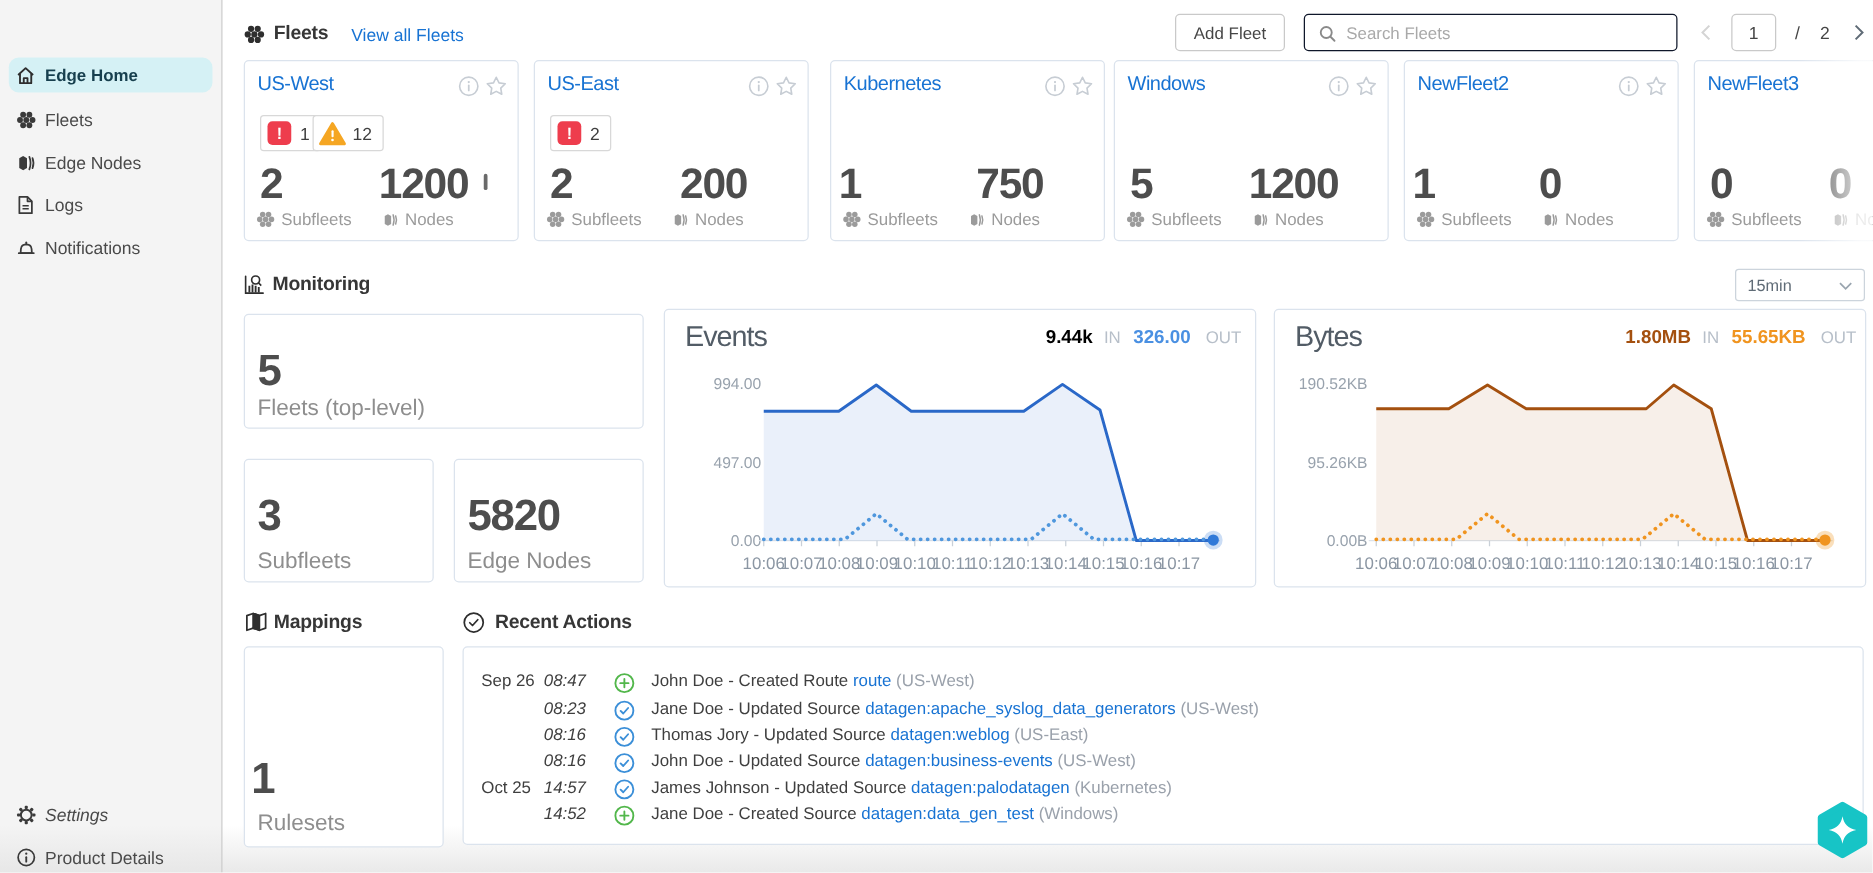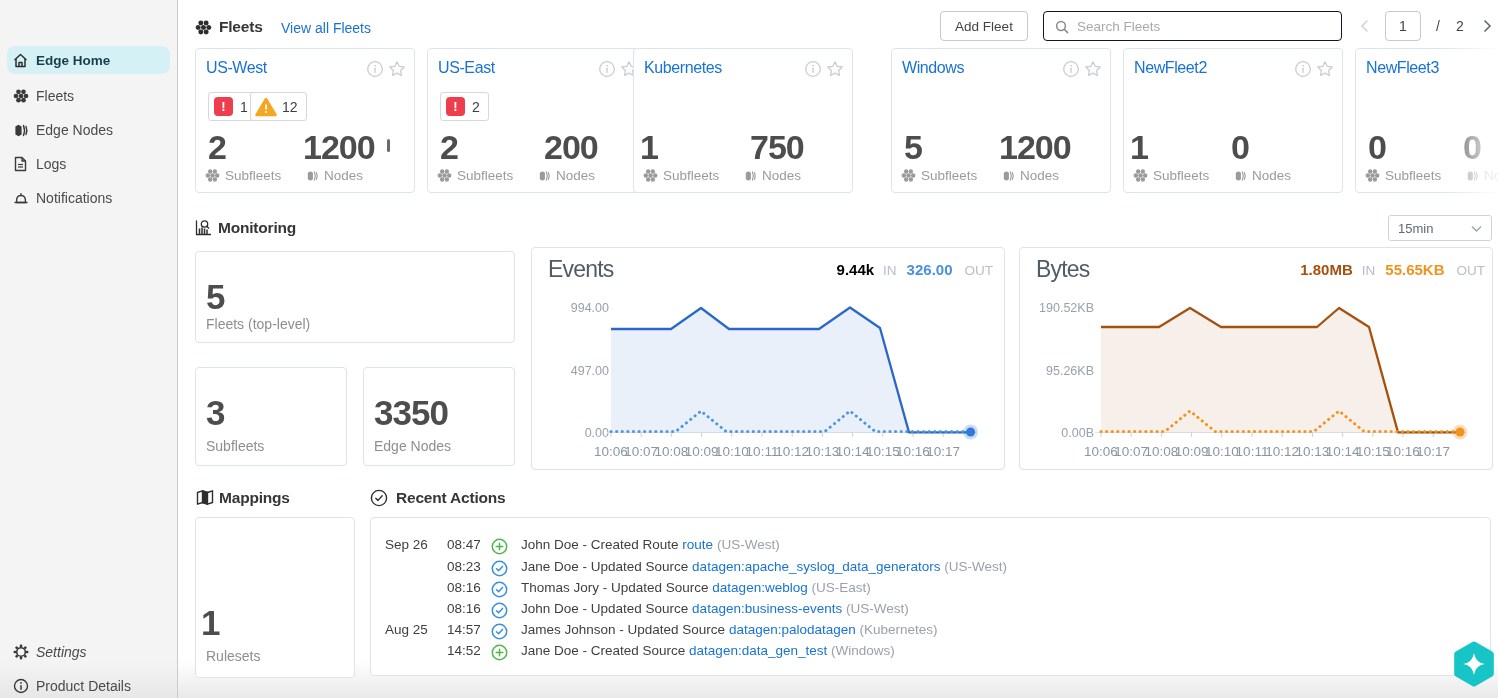--- a/index.html
+++ b/index.html
@@ -33,35 +33,35 @@
 .badge { position:absolute; top:43px; height:29px; border:1px solid #d8d8d8; border-radius:3px; background:#fff; display:flex; align-items:center; padding:0 8px 0 5px; gap:7px; font-size:14px; color:#3f3f3f; }
 .bsq { width:19px; height:19px; border-radius:4px; background:#ee3d4d; color:#fff; display:flex; align-items:center; justify-content:center; font-size:13px; font-weight:bold; }
 .stat { position:absolute; top:82px; }
 .stat .num { font-size:34px; font-weight:bold; color:#4d4d4d; line-height:33px; letter-spacing:-1px; }
 .stat .slabel { position:absolute; top:37px; left:-3px; font-size:13.5px; color:#9b9b9b; white-space:nowrap; display:flex; align-items:center; gap:5px; }
 .c1 { left:12px; } .c2 { left:107px; } .c2 .slabel { left:2px; }
 
 
 .mcard { position:absolute; background:#fff; border:1px solid #dbe3ed; border-radius:4px; }
 .mnum { position:absolute; left:10px; font-size:35px; font-weight:bold; color:#4d4d4d; line-height:33px; letter-spacing:-1px; }
-.mlabel { position:absolute; left:10px; font-size:14px; color:#8e8e8e; }
+.mlabel { position:absolute; left:10px; font-size:18px; color:#8e8e8e; }
 #dropdown { position:absolute; left:1388px; top:215px; width:104px; height:26px; border:1px solid #ccd4dc; border-radius:3px; background:#fff; }
 #dropdown .dtext { position:absolute; left:9px; top:5px; font-size:13px; color:#5f6b76; }
 
 .chart-card { position:absolute; top:247px; width:474px; height:223px; background:#fff; border:1px solid #dbe3ed; border-radius:4px; }
 .ctitle { position:absolute; left:16px; top:8px; font-size:23px; letter-spacing:-0.8px; color:#525c66; }
 .cstats { position:absolute; right:11px; top:13px; font-size:15px; font-weight:600; }
 .cstats .lbl { font-weight:normal;text-align:right; }
 .cstats .lbl { color:#b7bfc9; font-size:13.5px; }
 
 
 #recent-card { position:absolute; left:370px; top:517px; width:1121px; height:159px; background:#fff; border:1px solid #dbe3ed; border-radius:4px; }
 .rrow { position:absolute; left:0; width:100%; height:21px; font-size:13.5px; color:#3f3f3f; }
 .rrow .date { position:absolute; left:14px; }
-.rrow .time { position:absolute; left:76px; }
+.rrow .time { position:absolute; left:64px;font-style:italic; }
 .rrow .ricon { position:absolute; left:120px; top:1px; }
 .rrow .rtext { position:absolute; left:150px; white-space:nowrap; }
 .gray { color:#9aa1ab; }
 
 #fade-right { position:absolute; left:1438px; top:42px; width:60px; height:158px; background:linear-gradient(to right, rgba(255,255,255,0), rgba(255,255,255,0.82) 85%); pointer-events:none; }
 
 </style>
 </head>
 <body>
 
@@ -257,21 +257,21 @@
   <div class="stat c2">
       <div class="num" style="margin-left:9px;">200</div>
       <div class="slabel"><svg width="14" height="14" viewBox="0 0 17 17">
           <path d="M14 4.5 Q15.6 8.5 14 12.5" fill="none" stroke="#9b9b9b" stroke-width="1.4" stroke-linecap="round"></path>
           <path d="M11.5 3.5 Q13.4 8.5 11.5 13.5" fill="none" stroke="#9b9b9b" stroke-width="1.4" stroke-linecap="round"></path>
           <path d="M6.5 2.8 L9.6 4.6 V12.4 L6.5 14.2 L3.4 12.4 V4.6 Z" fill="#9b9b9b"></path>
         </svg>Nodes</div>
     </div>
 </div>
 
-<div class="fcard" style="left:633px;">
+<div class="fcard" style="left:664px;">
   <div class="ftitle">Kubernetes</div>
   <div class="cicons">
     <svg width="18" height="18" viewBox="0 0 18 18" fill="none">
         <circle cx="9" cy="9" r="7.3" stroke="#c7cdd4" stroke-width="1.3"></circle>
         <circle cx="9" cy="5.6" r="0.9" fill="#c7cdd4"></circle>
         <rect x="8.3" y="7.6" width="1.4" height="5.4" rx="0.7" fill="#c7cdd4"></rect>
       </svg>
     <svg width="18" height="18" viewBox="0 0 18 18" fill="none" stroke="#c7cdd4" stroke-width="1.3" stroke-linejoin="round">
         <path d="M9 1.8 L11.2 6.3 L16.2 7 L12.6 10.5 L13.4 15.4 L9 13.1 L4.6 15.4 L5.4 10.5 L1.8 7 L6.8 6.3 Z"></path>
       </svg>
@@ -406,21 +406,21 @@
 
 <div class="mcard" style="left:195px; top:251px; width:320px; height:92px;">
   <div class="mnum" style="top:28px;">5</div>
   <div class="mlabel" style="top:64px;">Fleets (top-level)</div>
 </div>
 <div class="mcard" style="left:195px; top:367px; width:152px; height:99px;">
   <div class="mnum" style="top:28px;">3</div>
   <div class="mlabel" style="top:70px;">Subfleets</div>
 </div>
 <div class="mcard" style="left:363px; top:367px; width:152px; height:99px;">
-  <div class="mnum" style="top:28px;">3350</div>
+  <div class="mnum" style="top:28px;">5820</div>
   <div class="mlabel" style="top:70px;">Edge Nodes</div>
 </div>
 
 <div class="chart-card" id="events-card" style="left:531px;">
   <div class="ctitle">Events</div>
   <div class="cstats"><span style="color:#000000;">9.44k</span><span class="lbl" style="margin-left:9px;">IN</span><span style="color:#4a90e2; margin-left:10px;">326.00</span><span class="lbl" style="margin-left:12px;">OUT</span></div>
   <svg width="472" height="221" viewBox="0 0 472 221" style="position:absolute; left:0; top:0;">
     <text x="77" y="63.5" text-anchor="end" font-size="12.5" fill="#98a2ad">994.00</text>
     <text x="77" y="126.5" text-anchor="end" font-size="12.5" fill="#98a2ad">497.00</text>
     <text x="77" y="188.5" text-anchor="end" font-size="12.5" fill="#98a2ad">0.00</text>
@@ -547,21 +547,21 @@
   </div>
   <div class="rrow" style="top:82.5px;">
     <span class="time">08:16</span>
     <span class="ricon"><svg width="17" height="17" viewBox="0 0 17 17" fill="none" stroke="#3b8fd8" stroke-width="1.5" stroke-linecap="round" stroke-linejoin="round">
           <circle cx="8.5" cy="8.5" r="7.2"></circle>
           <path d="M5.5 8.7 L7.6 10.8 L11.5 6.4"></path>
         </svg></span>
     <span class="rtext">John Doe - Updated Source <span class="link">datagen:business-events</span> <span class="gray">(US-West)</span></span>
   </div>
   <div class="rrow" style="top:104px;">
-    <span class="date">Aug 25</span>
+    <span class="date">Oct 25</span>
       <span class="time">14:57</span>
     <span class="ricon"><svg width="17" height="17" viewBox="0 0 17 17" fill="none" stroke="#3b8fd8" stroke-width="1.5" stroke-linecap="round" stroke-linejoin="round">
           <circle cx="8.5" cy="8.5" r="7.2"></circle>
           <path d="M5.5 8.7 L7.6 10.8 L11.5 6.4"></path>
         </svg></span>
     <span class="rtext">James Johnson - Updated Source <span class="link">datagen:palodatagen</span> <span class="gray">(Kubernetes)</span></span>
   </div>
   <div class="rrow" style="top:125px;">
     <span class="time">14:52</span>
     <span class="ricon"><svg width="17" height="17" viewBox="0 0 17 17" fill="none" stroke="#52b74b" stroke-width="1.5" stroke-linecap="round">

